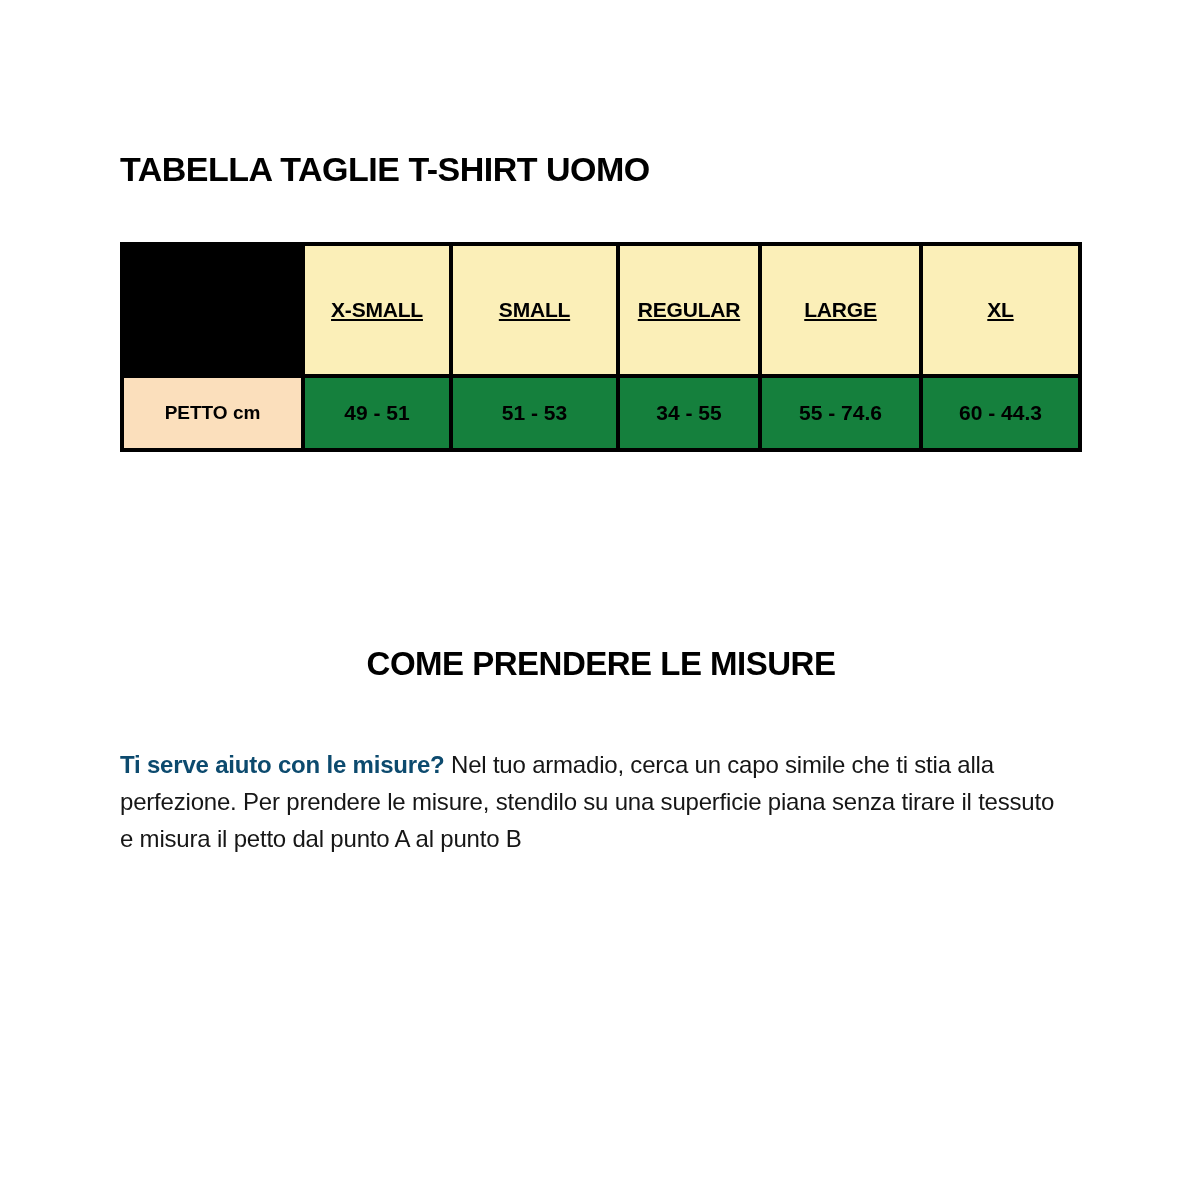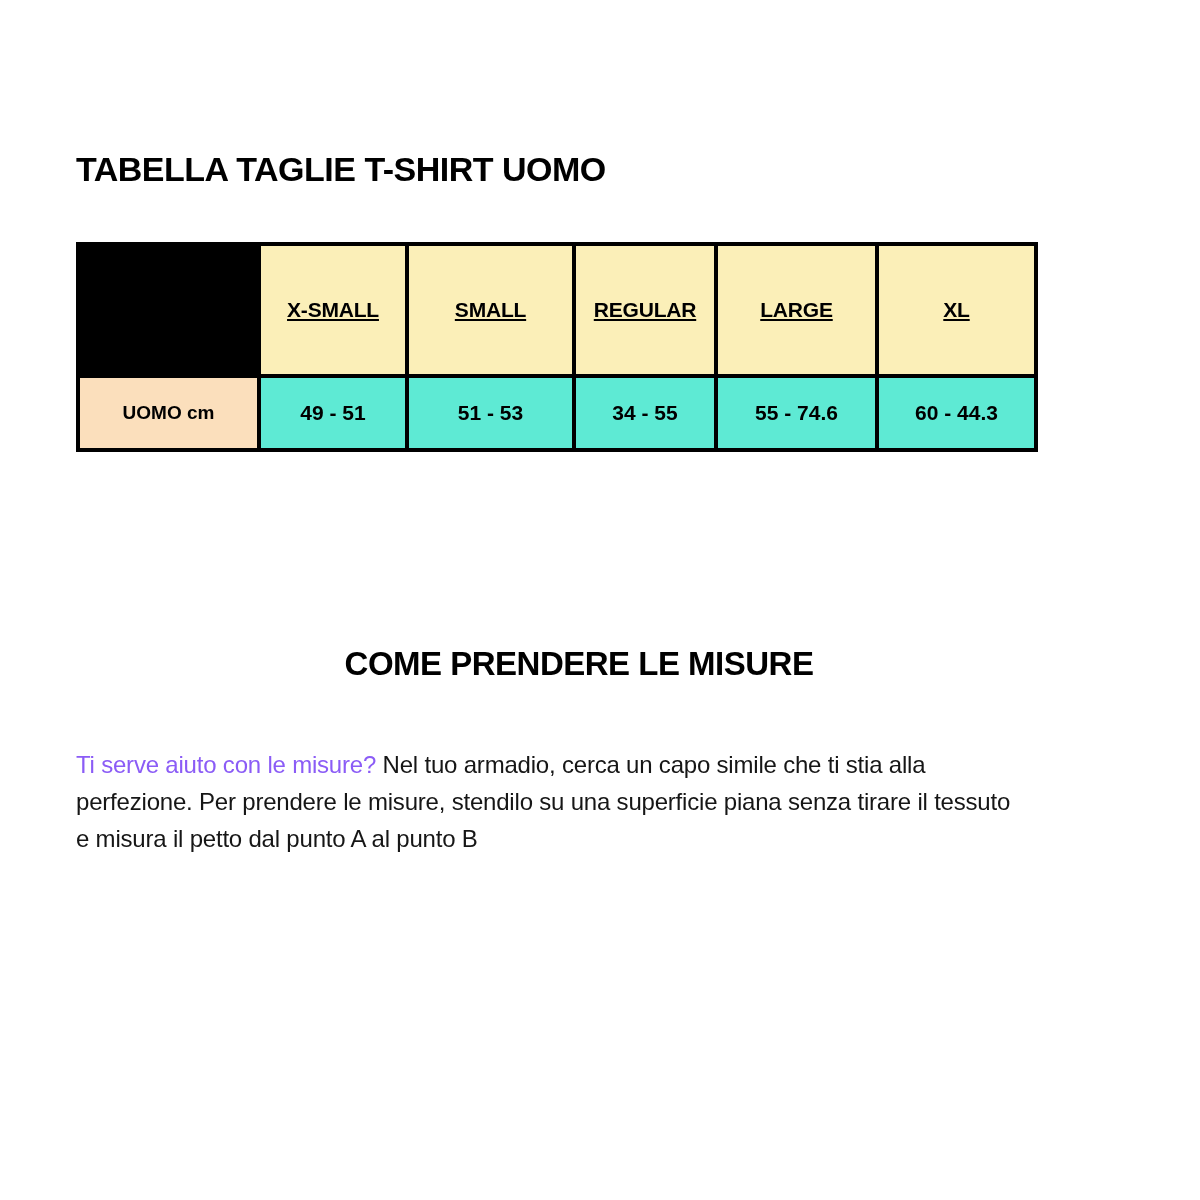--- a/index.html
+++ b/index.html
@@ -8,21 +8,21 @@
     width: 1200px;
     height: 1200px;
     background: #ffffff;
     font-family: "Liberation Sans", "DejaVu Sans", sans-serif;
     color: #111111;
   }
 
   .page {
     width: 1200px;
     height: 1200px;
-    padding: 0 118px 0 76px;
+    padding: 0 118px 0 120px;
     overflow: hidden;
     background: var(--page-bg, #ffffff);
   }
 
   .page-title {
     margin-top: 151px;
     font-size: 34px;
     line-height: 36px;
     font-weight: 700;
     letter-spacing: -0.5px;
@@ -66,21 +66,21 @@
     letter-spacing: -0.2px;
     text-decoration: underline;
   }
 
   td.row-label-cell {
     background: var(--row-label-bg, #FBDFBC);
     font-size: 19px;
   }
 
   td.value-cell {
-    background: #5eead4;
+    background: #15803d;
     font-size: 21px;
   }
 
   .measure-heading {
     margin-top: 194px;
     font-size: 33px;
     line-height: 36px;
     font-weight: 700;
     letter-spacing: -0.5px;
     color: #000000;
@@ -95,22 +95,22 @@
     font-size: 24px;
     line-height: 37px;
     letter-spacing: -0.2px;
     font-weight: 400;
     color: #161616;
   }
 
   .measure-help { margin-top: 64px; }
 
   .measure-help strong {
-    font-weight: 400;
-    color: #8b5cf6;
+    font-weight: 700;
+    color: #0c4a6e;
   }
 </style>
 </head>
 <body>
 
 <div class="page">
 
   <h1 class="page-title">TABELLA TAGLIE T-SHIRT UOMO</h1>
 
   <table class="size-table">
@@ -129,21 +129,21 @@
           <span class="corner-line">UOMO</span>
           <span class="corner-line">REGULAR</span>
         </th>
         <th class="size-cell">X-SMALL</th>
         <th class="size-cell">SMALL</th>
         <th class="size-cell">REGULAR</th>
         <th class="size-cell">LARGE</th>
         <th class="size-cell">XL</th>
       </tr>
       <tr class="data-row">
-        <td class="row-label-cell">UOMO cm</td>
+        <td class="row-label-cell">PETTO cm</td>
         <td class="value-cell">49 - 51</td>
         <td class="value-cell">51 - 53</td>
         <td class="value-cell">34 - 55</td>
         <td class="value-cell">55 - 74.6</td>
         <td class="value-cell">60 - 44.3</td>
       </tr>
     </tbody>
   </table>
 
   <h2 class="measure-heading">COME PRENDERE LE MISURE</h2>

